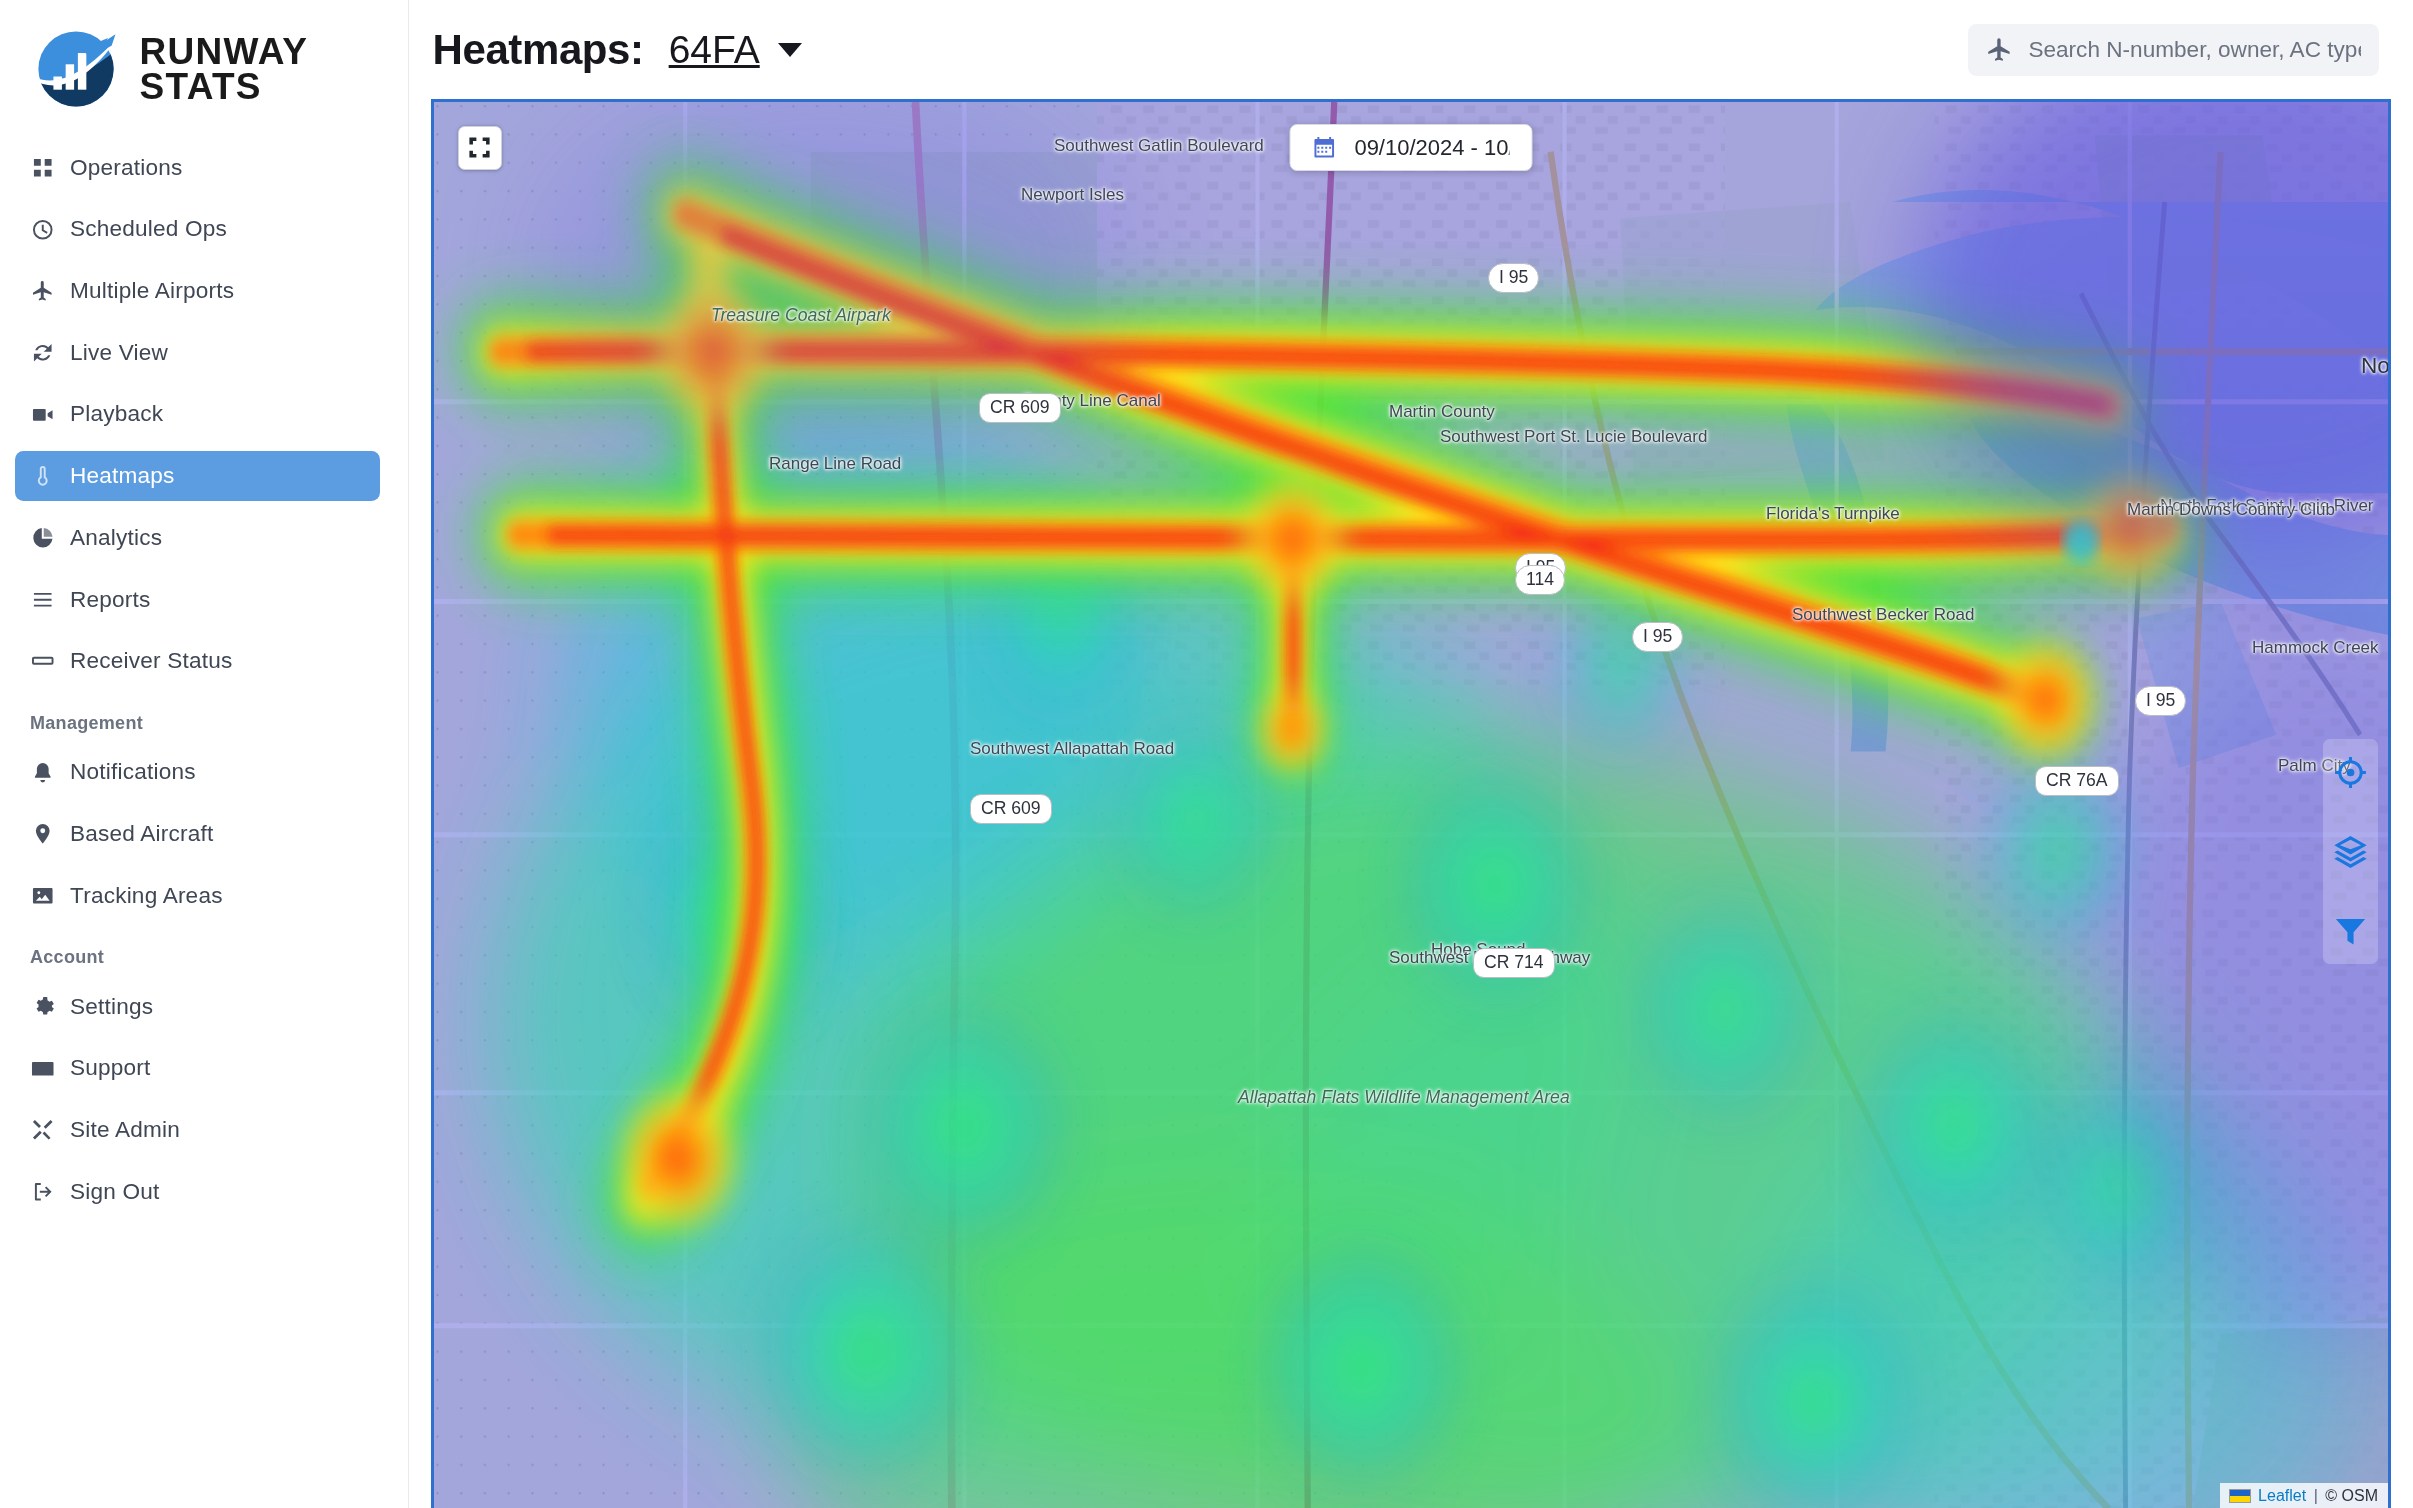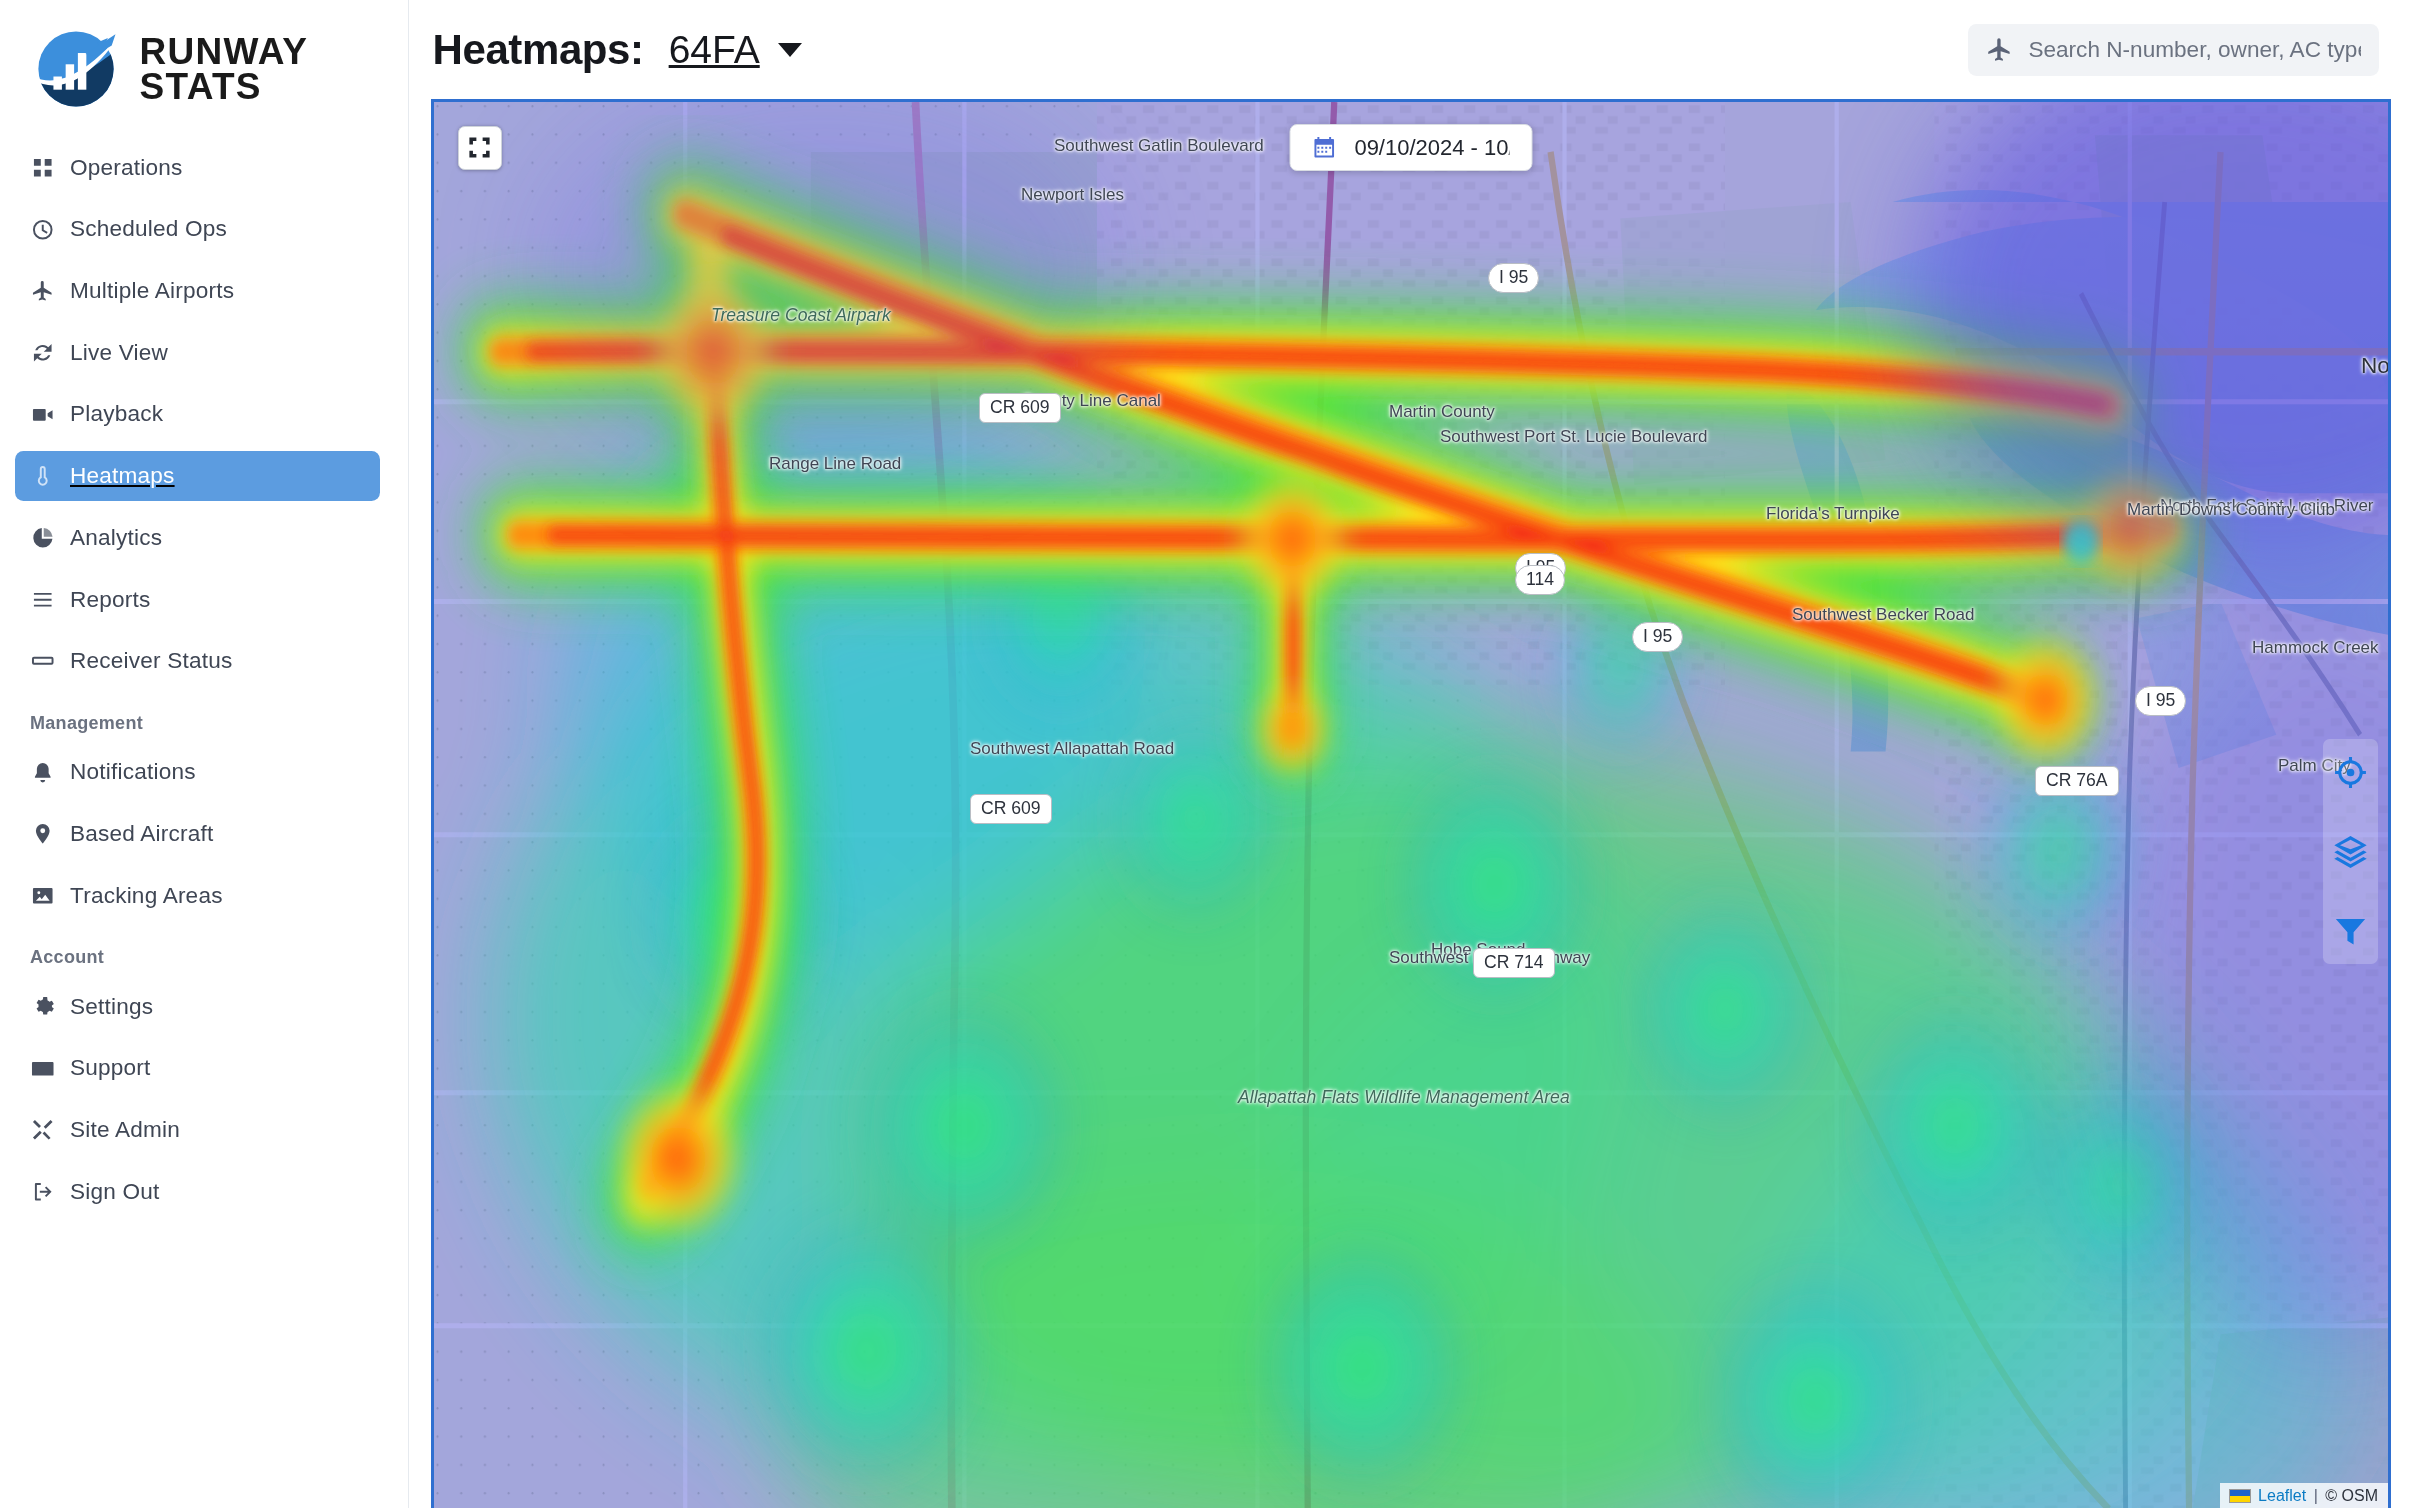--- a/index.html
+++ b/index.html
@@ -23,21 +23,21 @@
 
   .nav { padding: 11.7px 0 0 0; }
   .nav-item {
     display: flex; align-items: center; gap: 15px;
     height: 50px; margin: 0 28.5px 11.7px 15px; padding: 0 15px;
     border-radius: 8.4px; cursor: pointer;
   }
   .nav-item .nic { width: 25px; height: 25px; flex: 0 0 25px; display: flex; align-items: center; justify-content: center; }
   .nav-item .nic svg { width: 23.5px; height: 23.5px; fill: #4a5160; }
   .nav-label { font-size: 22.6px; color: #3f4654; letter-spacing: 0.2px; }
-  .nav-item.active { background: #5c9ce0; text-decoration: underline; }
+  .nav-item.active { background: #5c9ce0; }
   .nav-item.active .nav-label { color: #ffffff; }
   .nav-item.active .nic svg { fill: #cfe2f7; }
 
   .nav-section {
     font-size: 18px; font-weight: 700; color: #6b7280;
     padding: 15px 0 13.4px 15px; margin-left: 15px; letter-spacing: 0.3px;
   }
 
   
   .main { flex: 1; display: flex; flex-direction: column; height: 1316px; position: relative; }
@@ -70,21 +70,21 @@
   }
   .basemap { position: absolute; inset: 0; }
   .heatlayer { position: absolute; inset: 0; mix-blend-mode: normal; }
   .maplabels { position: absolute; inset: 0; pointer-events: none; }
 
   .map-label { position: absolute; font-size: 17px; color: #3f4654; white-space: nowrap;
                text-shadow: 0 0 5px #fff, 0 0 3.4px #fff, 0 0 2.5px #fff; }
   .map-label.city { font-size: 22.6px; color: #2d323c; }
   .map-label.italic { font-style: italic; color: #3e6a5a; font-size: 17.6px; text-align: center; }
   .shield {
-    position: absolute; background: #fff; border: 1.7px solid #b9bdc4; border-radius: 6px;
+    position: absolute; background: #fff; border: 1.7px solid #b9bdc4; border-radius: 11px;
     font-size: 17.6px; color: #2d323c; padding: 3.4px 10px; white-space: nowrap;
   }
   .shield.round { border-radius: 17px; }
 
   .ctl-fullscreen {
     position: absolute; left: 23.5px; top: 23.5px; width: 44px; height: 44px;
     background: #fff; border: 1.7px solid #cfd4da; border-radius: 6.7px;
     display: flex; align-items: center; justify-content: center; cursor: pointer;
     box-shadow: 0 0.8px 3.4px rgba(0,0,0,.25);
   }

